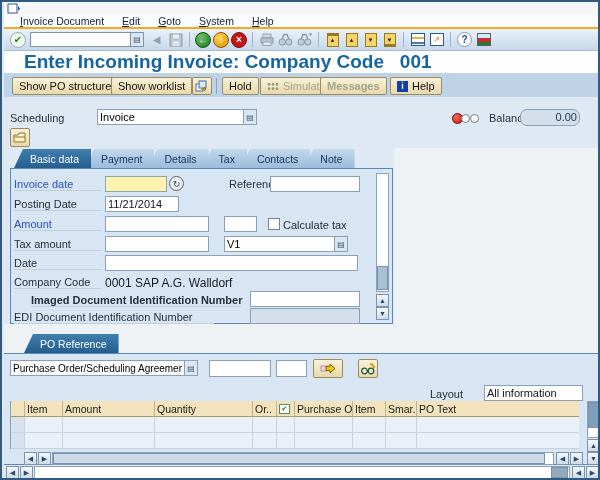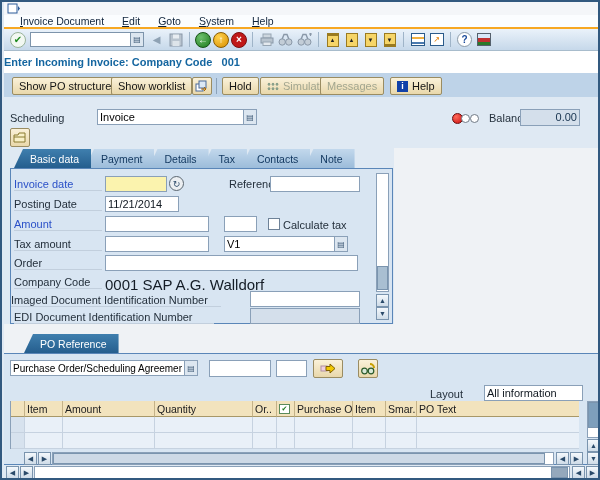--- a/index.html
+++ b/index.html
@@ -28,41 +28,41 @@
   .cmd .dd{width:14px;height:15px;border:1px solid #7d94ab;background:#dce6f0;font-size:8px;display:inline-flex;align-items:center;justify-content:center;color:#33506e;}
   .gray-glyph{color:#8fa2b4;font-size:10px;}
   .page-ico{width:12px;height:14px;background:#f6d568;border:1px solid #9a7a20;display:inline-flex;align-items:center;justify-content:center;font-size:6px;color:#222;}
   .page-ico.bar-top{box-shadow:inset 0 2px 0 #9a7a20;}
   .page-ico.bar-bot{box-shadow:inset 0 -2px 0 #9a7a20;}
   .sq-ico{width:14px;height:13px;border:1px solid #2a5a8a;background:#fff;display:inline-flex;align-items:center;justify-content:center;font-size:8px;color:#e07a00;}
   .help-ico{width:15px;height:15px;border-radius:50%;border:1px solid #8a9aa8;background:#fff;color:#1a4a9a;font-weight:bold;font-size:10px;display:inline-flex;align-items:center;justify-content:center;}
   .cust-ico{width:14px;height:13px;border:1px solid #55606c;background:linear-gradient(#d8e8f8 0 4px,#c03030 4px 8px,#2a7a2a 8px 13px);}
   
   .scr-title{left:2px;top:48px;width:596px;height:23px;background:#ffffff;border-top:1px solid #a8bccc;display:flex;align-items:center;}
-  .scr-title span{margin-left:0;font-size:11px;font-weight:bold;color:#1566a0;white-space:pre;}
+  .scr-title span{margin-left:20px;font-size:19px;font-weight:bold;color:#1566a0;white-space:pre;}
   
   .app-toolbar{left:2px;top:71px;width:596px;height:24px;background:#bed3e8;}
   .sapbtn{position:absolute;top:4px;height:18px;background:linear-gradient(#faf1d9,#e9d8ab);border:1px solid #9a8c62;border-radius:2px;display:inline-flex;align-items:center;gap:4px;padding:0 6px;font-size:11px;color:#141414;cursor:default;}
   .sapbtn.dis{color:#a2a68f;}
   .ibtn{padding:0 2px;}
   .vsep{position:absolute;top:5px;width:1px;height:16px;background:#8ba2ba;}
   .i-ico{width:11px;height:11px;background:#1141a8;color:#fff;font-size:9px;font-weight:bold;display:inline-flex;align-items:center;justify-content:center;}
   .dots-ico{width:12px;height:9px;background:
     radial-gradient(circle 1.5px,#8aa08a 1.4px,transparent 1.6px) 0 0/4px 4.5px repeat;}
   
   .lbl{position:absolute;font-size:11px;color:#24303c;white-space:nowrap;}
   .lbl.u{border-bottom:1px solid #c2cfdd;}
   .lbl.blue{color:#2a50c8;}
   .fld{position:absolute;height:16px;border:1px solid #8aa0b8;background:#fff;font:11px "Liberation Sans","DejaVu Sans",sans-serif;padding:0 2px;color:#101820;}
   .fld.ro{background:#d4dfeb;}
   .fld.req{background:#fbf3ae;}
   .combo{position:absolute;display:flex;}
   .combo input{height:16px;border:1px solid #8aa0b8;border-right:none;font:11px "Liberation Sans",sans-serif;padding:0 2px;background:#fff;}
   .combo .dd{width:14px;height:16px;border:1px solid #8aa0b8;background:#dce6f0;font-size:8px;display:flex;align-items:center;justify-content:center;color:#33506e;}
-  .static-val{position:absolute;font-size:15px;color:#141c26;}
+  .static-val{position:absolute;font-size:12px;color:#141c26;}
   .chk{position:absolute;width:12px;height:12px;border:1px solid #6e8298;background:#fff;}
   
   .tabstrip{position:absolute;display:flex;align-items:flex-end;height:19px;}
   .tab{height:19px;display:flex;align-items:center;padding:0 12px 0 16px;font-size:10.5px;color:#10365e;
     background:linear-gradient(#c2d8ec,#9cbcda);clip-path:polygon(9px 0,100% 0,100% 100%,0 100%);margin-left:-6px;}
   .tab:first-child{margin-left:0;}
   .tab.active{background:linear-gradient(#3f7fae,#255e8e);color:#fff;position:relative;z-index:5;}
   
   .panel{position:absolute;background:#d8e5f2;border:1px solid #5a86b8;}
   .flat-bg{position:absolute;background:#eff2f5;}
@@ -184,38 +184,38 @@
           <path d="M6 9 L11 9 L9 7 M11 9 L9 11" stroke="#b06a00" fill="none"></path>
         </svg>
     </button>
     <span class="vsep" style="left:212px;"></span>
     <button class="sapbtn" style="left:218px;">Hold</button>
     <button class="sapbtn dis" style="left:256px;">
       <span class="dots-ico"></span>
       <span>Simulate</span>
     </button>
     <span class="vsep" style="left:318px;"></span>
-    <button class="sapbtn dis" style="left:316px;">Messages</button>
+    <button class="sapbtn dis" style="left:316px;font-weight:bold;">Messages</button>
     <button class="sapbtn" style="left:386px;">
       <span class="i-ico">i</span>
       <span>Help</span>
     </button>
   </div>
 
   <span class="lbl" style="left:8px;top:110px;">Scheduling</span>
   <span class="combo" style="left:95px;top:107px;">
     <input style="width: 146px;" value="Invoice">
     <span class="dd">▤</span>
   </span>
 
   <span class="abs" style="left:450px;top:111px;width:11px;height:11px;border-radius:50%;background:radial-gradient(circle at 35% 30%,#ff6a5a,#cc0f0f);border:1px solid #6a0a0a;"></span>
   <span class="abs" style="left:459px;top:112px;width:9px;height:9px;border-radius:50%;background:#fff;border:1px solid #707a86;"></span>
   <span class="abs" style="left:468px;top:112px;width:9px;height:9px;border-radius:50%;background:#fff;border:1px solid #707a86;"></span>
   <span class="lbl" style="left:487px;top:110px;">Balance</span>
-  <div class="fld ro" style="left:518px;top:107px;width:60px;height:17px;text-align:right;line-height:15px;color:#16324e;">0.00</div>
+  <div class="fld ro" style="left:518px;top:107px;width:60px;height:17px;text-align:right;line-height:15px;color:#16324e;border-radius:7px;">0.00</div>
 
   <button class="sapbtn ibtn" style="left:8px;top:126px;width:20px;height:19px;">
     <svg width="13" height="12" viewBox="0 0 13 12">
         <path d="M1 3 L5 3 L6 1 L12 1 L12 10 L1 10 Z" fill="#f8f0c8" stroke="#8a7a30"></path>
         <path d="M1 5 L12 5" stroke="#8a7a30"></path>
       </svg>
   </button>
 
   <div class="tabstrip" style="left:12px;top:147px;">
     <div class="tab active">Basic data</div>
@@ -246,27 +246,27 @@
   <span class="chk" style="left:266px;top:216px;"></span>
   <span class="lbl" style="left:281px;top:217px;">Calculate tax</span>
 
   <span class="lbl u" style="left:12px;top:236px;width:88px;">Tax amount</span>
   <input class="fld" style="left: 103px; top: 234px; width: 104px;" value="">
   <span class="combo" style="left:222px;top:234px;">
     <input style="width: 110px;" value="V1">
     <span class="dd">▤</span>
   </span>
 
-  <span class="lbl u" style="left:12px;top:255px;width:88px;">Order</span>
+  <span class="lbl u" style="left:12px;top:255px;width:88px;">Date</span>
   <input class="fld" style="left: 103px; top: 253px; width: 253px;" value="">
 
   <span class="lbl u" style="left:12px;top:274px;width:88px;">Company Code</span>
   <span class="static-val" style="left:103px;top:274px;">0001 SAP A.G. Walldorf</span>
 
-  <span class="lbl u" style="left:9px;top:292px;width:210px;">Imaged Document Identification Number</span>
+  <span class="lbl u" style="left:29px;top:292px;width:210px;font-weight:bold;">Imaged Document Identification Number</span>
   <input class="fld" style="left: 248px; top: 289px; width: 110px;" value="">
 
   <span class="lbl u" style="left:12px;top:309px;width:200px;">EDI Document Identification Number</span>
   <input class="fld ro" style="left: 248px; top: 306px; width: 110px;" readonly="" value="">
 
   <div class="sb-track" style="left:374px;top:171px;width:13px;height:119px;"></div>
   <div class="sb-thumb" style="left:375px;top:264px;width:11px;height:24px;"></div>
   <span class="sb-btn" style="left:374px;top:292px;">▲</span>
   <span class="sb-btn" style="left:374px;top:305px;">▼</span>
 

